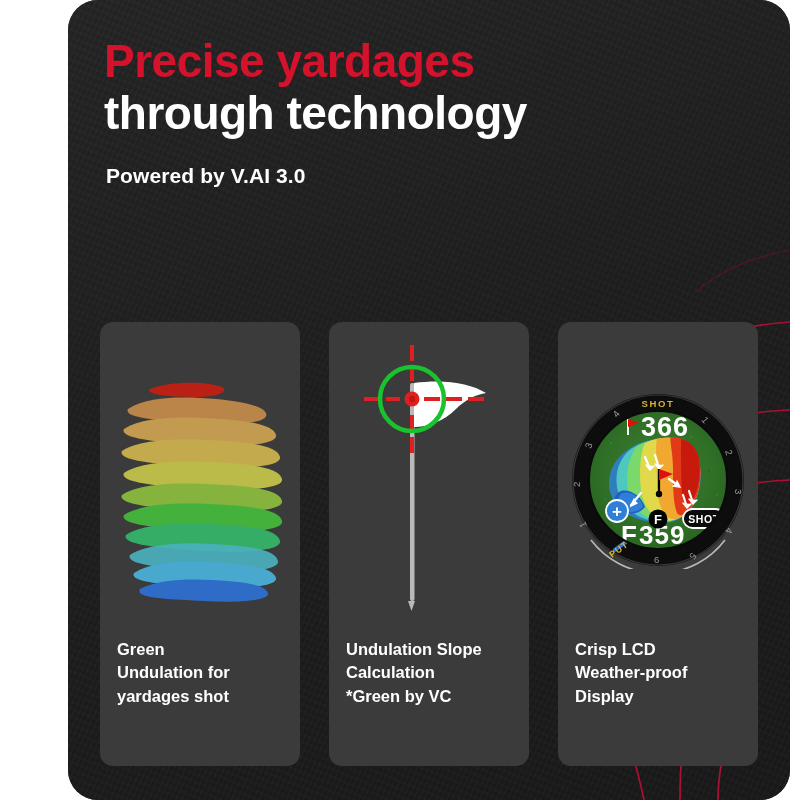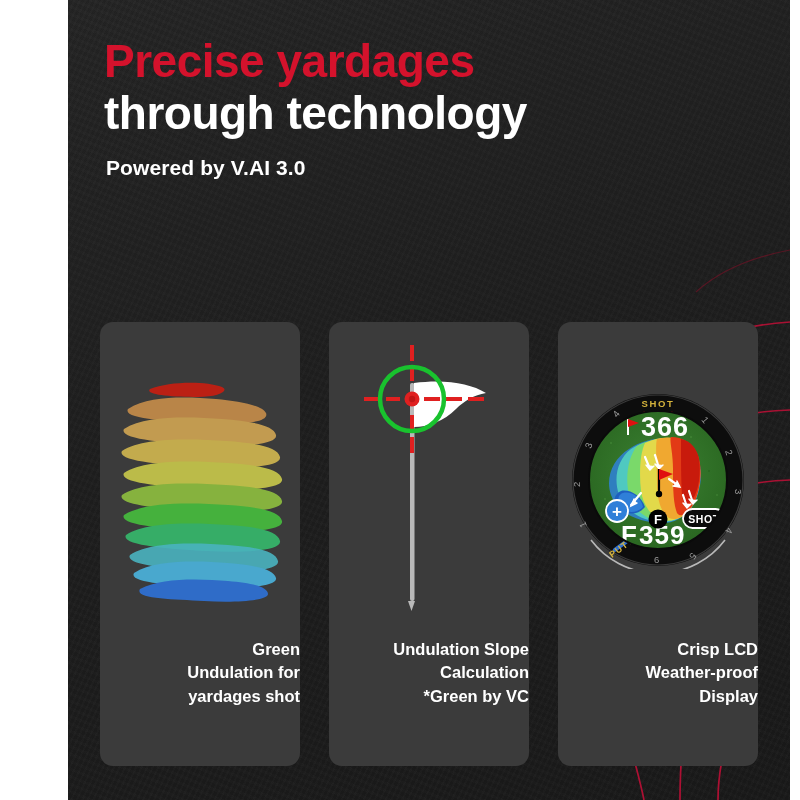--- a/index.html
+++ b/index.html
@@ -17,20 +17,21 @@
     background: #ffffff;
   }
 
   
   #panel {
     position: absolute;
     left: 68px; top: 0;
     width: 722px; height: 800px;
     background: #1e1e1e;
     overflow: hidden;
+    border-radius: 30px;
   }
   #panel-noise {
     position: absolute; inset: 0;
     background:
       repeating-linear-gradient(115deg, rgba(255,255,255,.014) 0 2px, rgba(0,0,0,.016) 2px 5px),
       repeating-linear-gradient(22deg, rgba(255,255,255,.012) 0 3px, rgba(0,0,0,.014) 3px 7px),
       linear-gradient(160deg,#242424 0%, #1d1d1d 45%, #181818 100%);
     pointer-events: none;
   }
   #panel-arcs { position: absolute; inset: 0; pointer-events: none; }
@@ -40,21 +41,21 @@
   .h-line {
     font-size: 46px;
     font-weight: bold;
     letter-spacing: -0.5px;
     line-height: 1.13;
     white-space: nowrap;
   }
   .h-red   { color: #d4122c; }
   .h-white { color: #ffffff; }
   #subhead {
-    margin-top: 16px;
+    margin-top: 24px;
     margin-left: 2px;
     font-size: 21px;
     font-weight: bold;
     color: #ffffff;
     letter-spacing: 0.1px;
   }
 
   
   #cards {
     position: absolute;
@@ -76,26 +77,26 @@
     position: relative;
     width: 100%;
     height: 316px;
     display: flex;
     align-items: center;
     justify-content: center;
     overflow: hidden;
   }
   .card-caption {
     width: 100%;
-    text-align: right;
+    text-align: left;
     color: #ffffff;
     font-size: 16.5px;
     font-weight: bold;
     line-height: 1.42;
-    padding: 0 0;
+    padding: 0 17px;
   }
 
   
   #undulation { width: 180px; height: 250px; }
 
   
   #flagart { width: 170px; height: 290px; }
 
   
   #watch { width: 174px; height: 178px; }

